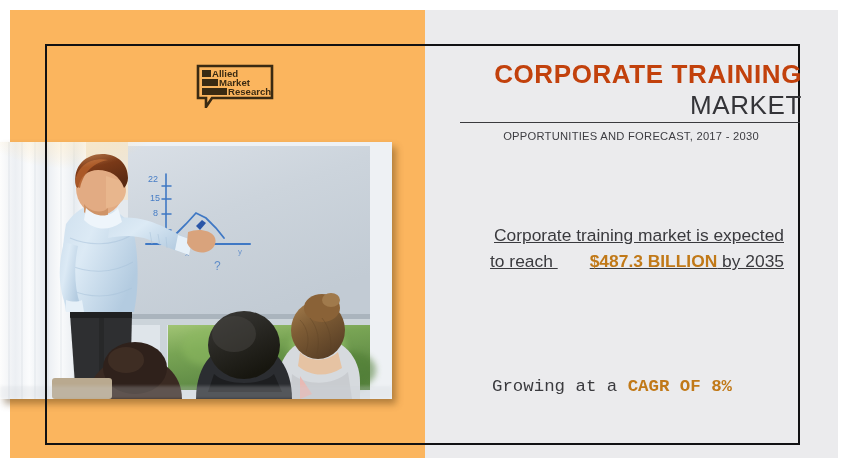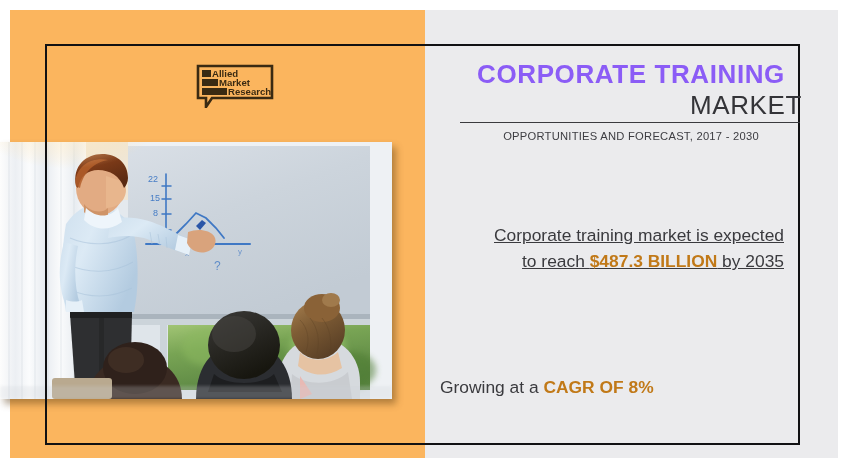--- a/index.html
+++ b/index.html
@@ -86,25 +86,24 @@
   .title-block {
     position: absolute;
     left: 20px;
     top: 16px;
     width: 342px;
     text-align: right;
   }
   .title-line1 {
     font-size: 26px;
     font-weight: bold;
-    color: #8b5cf6;
+    color: #c2410c;
     letter-spacing: 0.6px;
     line-height: 1.12;
     white-space: nowrap;
-    text-align: center;
   }
   .title-line2 {
     font-size: 26px;
     font-weight: normal;
     color: #343438;
     letter-spacing: 0.6px;
     line-height: 1.12;
     margin-top: 2px;
   }
   .title-rule {
@@ -134,31 +133,33 @@
     width: 344px;
     text-align: right;
     font-size: 17.4px;
     color: #3a3a3e;
     line-height: 1.52;
     text-decoration: underline;
   }
   .stat-block .hl {
     color: #c17918;
     font-weight: bold;
+    margin-left: 32px;
   }
 
   .cagr-block {
     position: absolute;
     left: 0px;
     top: 330px;
     width: 344px;
-    text-align: left;
+    text-align: center;
     font-size: 17.4px;
     color: #3a3a3e;
     line-height: 1.52;
+    font-family: Liberation Mono, monospace;
   }
   .cagr-block .hl {
     color: #c17918;
     font-weight: bold;
   }
 </style>
 </head>
 <body>
 
 <div id="infographic">

